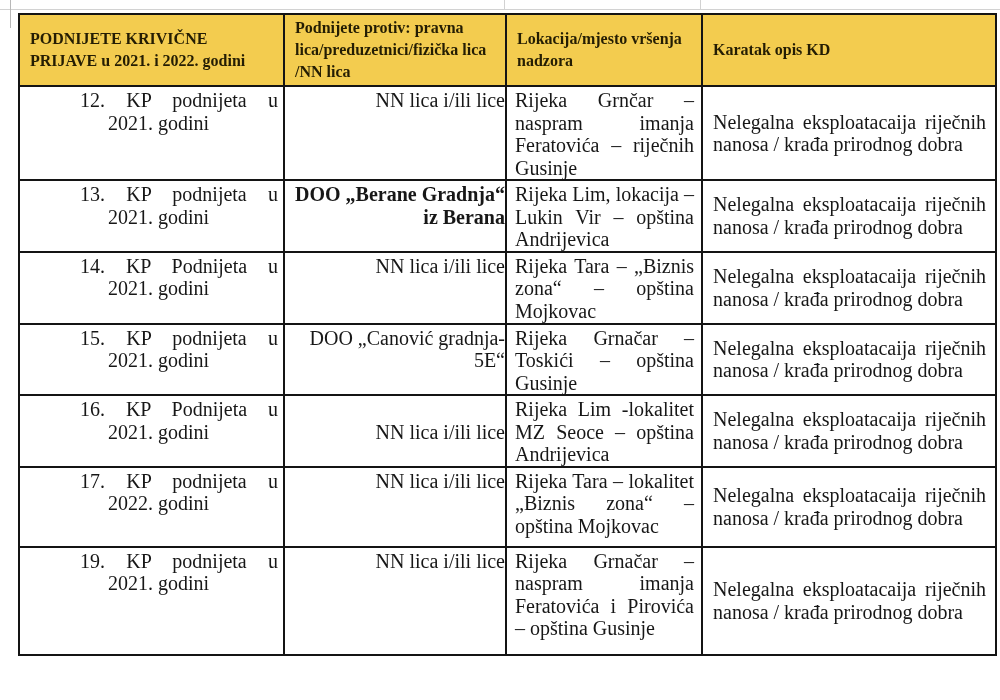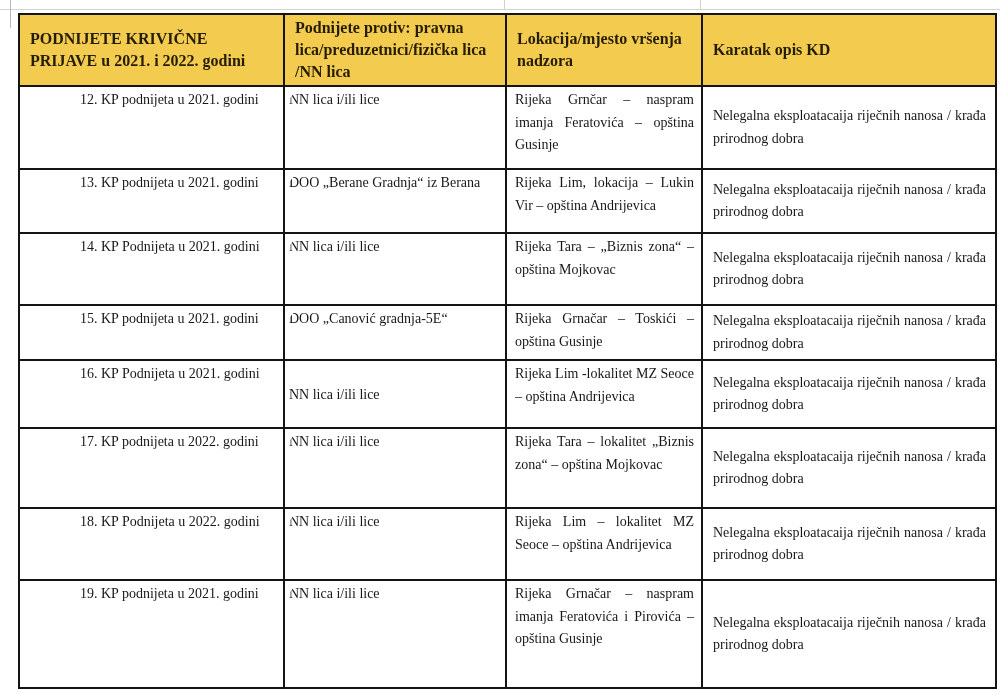--- a/index.html
+++ b/index.html
@@ -45,36 +45,35 @@
     color: var(--header-text, #241d03);
     font-weight: bold;
     font-size: 16px;
     line-height: 22px;
     text-align: left;
     vertical-align: middle;
     padding: 2px 8px 2px 10px;
   }
 
   td {
-    font-size: 14px;
+    font-size: 20px;
     line-height: 22.5px;
     color: var(--body-text, #171717);
     vertical-align: top;
     padding: 0;
-    border-radius: 25px;
   }
   td.c1 { text-align: justify; }
   td.c1 .hang {
     padding: 2px 5px 0 88px;
     text-indent: -28px;
     text-align: justify;
   }
   td.c2 {
-    text-align: left;
-    padding: 2px 12px 0 4px;
+    text-align: right;
+    padding: 2px 0 0 4px;
   }
   td.c3 .just { padding: 2px 7px 0 8px; text-align: justify; }
   td.c4 { vertical-align: middle; }
   td.c4 .just { padding: 0 9px 0 10px; text-align: justify; }
 </style>
 </head>
 <body>
 
 <div class="page">
 
@@ -98,31 +97,31 @@
         <th>Karatak opis KD</th>
       </tr>
     </thead>
     <tbody>
         <tr style="height: 83px;">
       <td class="c1">
         <div class="hang">12. KP podnijeta u 2021. godini</div>
       </td>
       <td class="c2" style="vertical-align: top;">NN lica i/ili lice</td>
       <td class="c3">
-        <div class="just">Rijeka Grnčar – naspram imanja Feratovića – opština Gusinje</div>
+        <div class="just">Rijeka Grnčar – naspram imanja Feratovića – riječnih Gusinje</div>
       </td>
       <td class="c4">
         <div class="just">Nelegalna eksploatacaija riječnih nanosa / krađa prirodnog dobra</div>
       </td>
     </tr>
         <tr style="height: 64px;">
       <td class="c1">
         <div class="hang">13. KP podnijeta u 2021. godini</div>
       </td>
-      <td class="c2" style="vertical-align: top;">DOO „Berane Gradnja“ iz Berana</td>
+      <td class="c2" style="vertical-align: top; font-weight: bold;">DOO „Berane Gradnja“ iz Berana</td>
       <td class="c3">
         <div class="just">Rijeka Lim, lokacija – Lukin Vir – opština Andrijevica</div>
       </td>
       <td class="c4">
         <div class="just">Nelegalna eksploatacaija riječnih nanosa / krađa prirodnog dobra</div>
       </td>
     </tr>
         <tr style="height: 72px;">
       <td class="c1">
         <div class="hang">14. KP Podnijeta u 2021. godini</div>
@@ -164,32 +163,20 @@
         <div class="hang">17. KP podnijeta u 2022. godini</div>
       </td>
       <td class="c2" style="vertical-align: top;">NN lica i/ili lice</td>
       <td class="c3">
         <div class="just">Rijeka Tara – lokalitet „Biznis zona“ – opština Mojkovac</div>
       </td>
       <td class="c4">
         <div class="just">Nelegalna eksploatacaija riječnih nanosa / krađa prirodnog dobra</div>
       </td>
     </tr>
-        <tr style="height: 72px;">
-      <td class="c1">
-        <div class="hang">18. KP Podnijeta u 2022. godini</div>
-      </td>
-      <td class="c2" style="vertical-align: top;">NN lica i/ili lice</td>
-      <td class="c3">
-        <div class="just">Rijeka Lim – lokalitet MZ Seoce – opština Andrijevica</div>
-      </td>
-      <td class="c4">
-        <div class="just">Nelegalna eksploatacaija riječnih nanosa / krađa prirodnog dobra</div>
-      </td>
-    </tr>
         <tr style="height: 108px;">
       <td class="c1">
         <div class="hang">19. KP podnijeta u 2021. godini</div>
       </td>
       <td class="c2" style="vertical-align: top;">NN lica i/ili lice</td>
       <td class="c3">
         <div class="just">Rijeka Grnačar – naspram imanja Feratovića i Pirovića – opština Gusinje</div>
       </td>
       <td class="c4">
         <div class="just">Nelegalna eksploatacaija riječnih nanosa / krađa prirodnog dobra</div>

